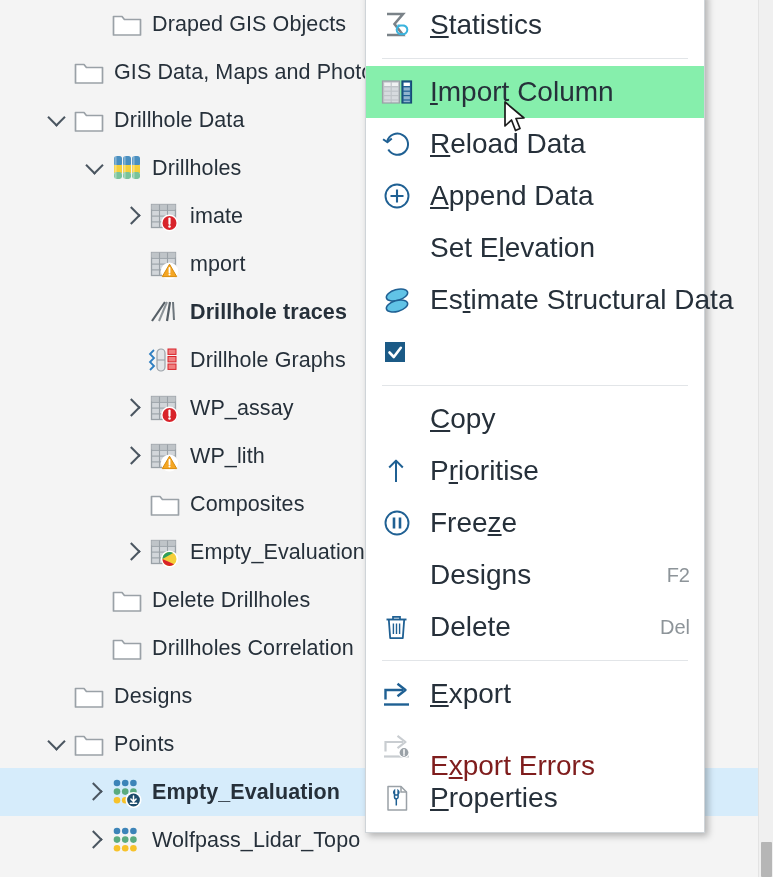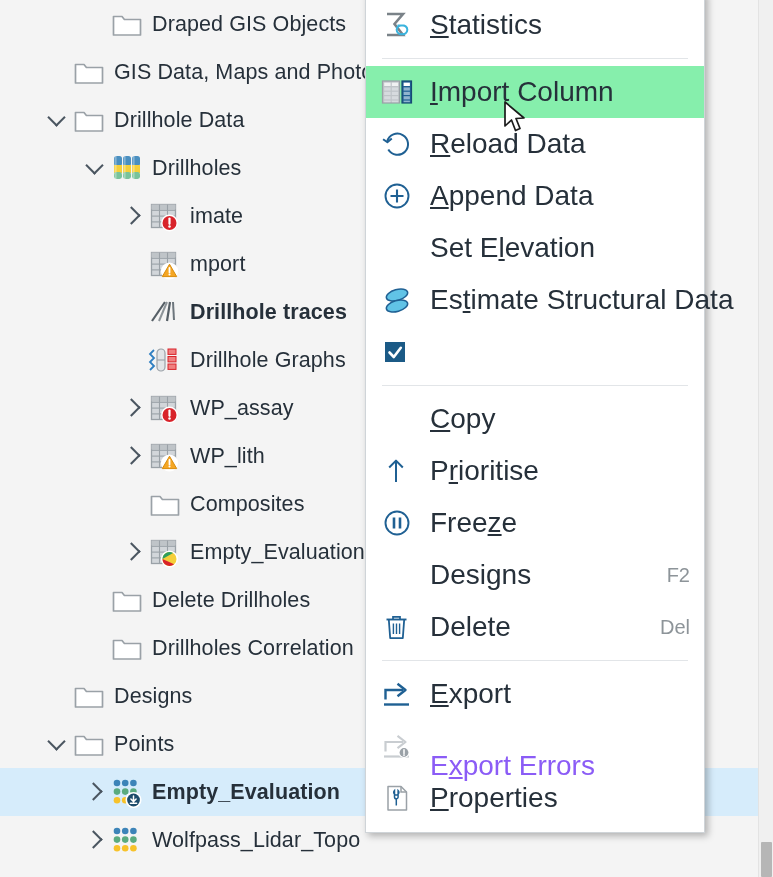--- a/index.html
+++ b/index.html
@@ -94,21 +94,21 @@
     position: relative;
   }
   .mi .mico svg { display: block; }
   .mi .mlabel {
     font-size: 28px;
     color: #26303a;
     flex: 1 1 auto;
     white-space: nowrap;
   }
   .mi .mlabel u { text-decoration: underline; text-underline-offset: 2px; }
-  .mi.disabled .mlabel { color: #8b5cf6; margin-top: 40px; }
+  .mi.disabled .mlabel { color: #7f1d1d; margin-top: 40px; }
   .mi .accel {
     font-size: 20px;
     color: #8d9499;
     margin-left: 29px;
   }
   .sep {
     height: 1px;
     background: #e2e5e8;
     margin: 7px 16px;
   }

